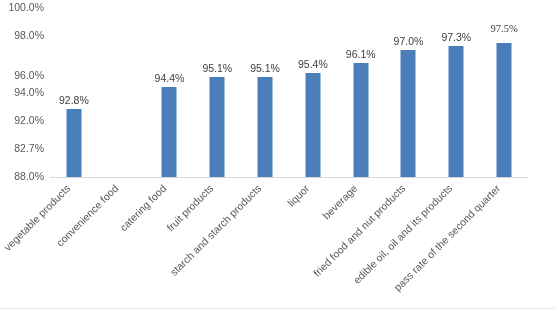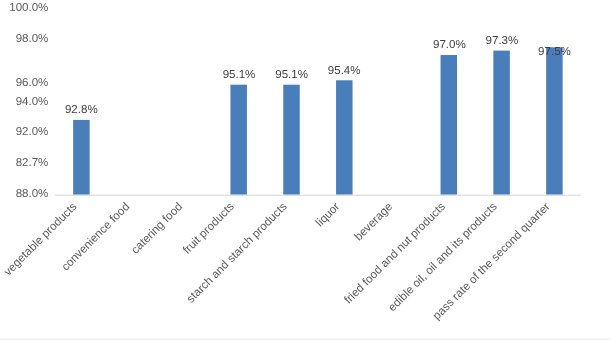--- a/index.html
+++ b/index.html
@@ -116,43 +116,51 @@
       <div class="y-tick" style="top: 114.667px;">92.0%</div>
       <div class="y-tick" style="top: 142.833px;">82.7%</div>
       <div class="y-tick" style="top: 171px;">88.0%</div>
     </div>
 
   <div id="plot-area">
       <div class="bar-slot" style="left: 0px; width: 47.8px;">
         <div class="bar" style="height: 67.6px; background: rgb(74, 126, 187);"></div>
         <div class="bar-label" style="top: 86.4px; text-align: center;">92.8%</div>
       </div>
+      <div class="bar-slot" style="left: 95.6px; width: 47.8px;">
+        <div class="bar" style="height: 90.1333px; background: rgb(74, 126, 187);"></div>
+        <div class="bar-label" style="top: 63.8667px;">94.4%</div>
+      </div>
       <div class="bar-slot" style="left: 143.4px; width: 47.8px;">
         <div class="bar" style="height: 99.9917px; background: rgb(74, 126, 187);"></div>
         <div class="bar-label" style="top: 54.0083px;">95.1%</div>
       </div>
       <div class="bar-slot" style="left: 191.2px; width: 47.8px;">
         <div class="bar" style="height: 99.9917px; background: rgb(74, 126, 187);"></div>
         <div class="bar-label" style="top: 54.0083px;">95.1%</div>
       </div>
       <div class="bar-slot" style="left: 239px; width: 47.8px;">
         <div class="bar" style="height: 104.217px; background: rgb(74, 126, 187);"></div>
         <div class="bar-label" style="top: 49.7833px;">95.4%</div>
       </div>
+      <div class="bar-slot" style="left: 286.8px; width: 47.8px;">
+        <div class="bar" style="height: 114.075px; background: rgb(74, 126, 187);"></div>
+        <div class="bar-label" style="top: 39.925px;">96.1%</div>
+      </div>
       <div class="bar-slot" style="left: 334.6px; width: 47.8px;">
         <div class="bar" style="height: 126.75px; background: rgb(74, 126, 187);"></div>
         <div class="bar-label" style="top: 27.25px;">97.0%</div>
       </div>
       <div class="bar-slot" style="left: 382.4px; width: 47.8px;">
         <div class="bar" style="height: 130.975px; background: rgb(74, 126, 187);"></div>
         <div class="bar-label" style="top: 23.025px;">97.3%</div>
       </div>
       <div class="bar-slot" style="left: 430.2px; width: 47.8px;">
         <div class="bar" style="height: 133.792px; background: rgb(74, 126, 187);"></div>
-        <div class="bar-label" style="top: 33px;">97.5%</div>
+        <div class="bar-label" style="top: 15px; font-family: Liberation Serif, serif;">97.5%</div>
       </div>
     </div>
 
   <div id="baseline"></div>
 
   <div id="x-axis">
       <div class="x-tick" style="left: 0px; width: 47.8px;">
         <span>vegetable products</span>
       </div>
       <div class="x-tick" style="left: 47.8px; width: 47.8px;">

